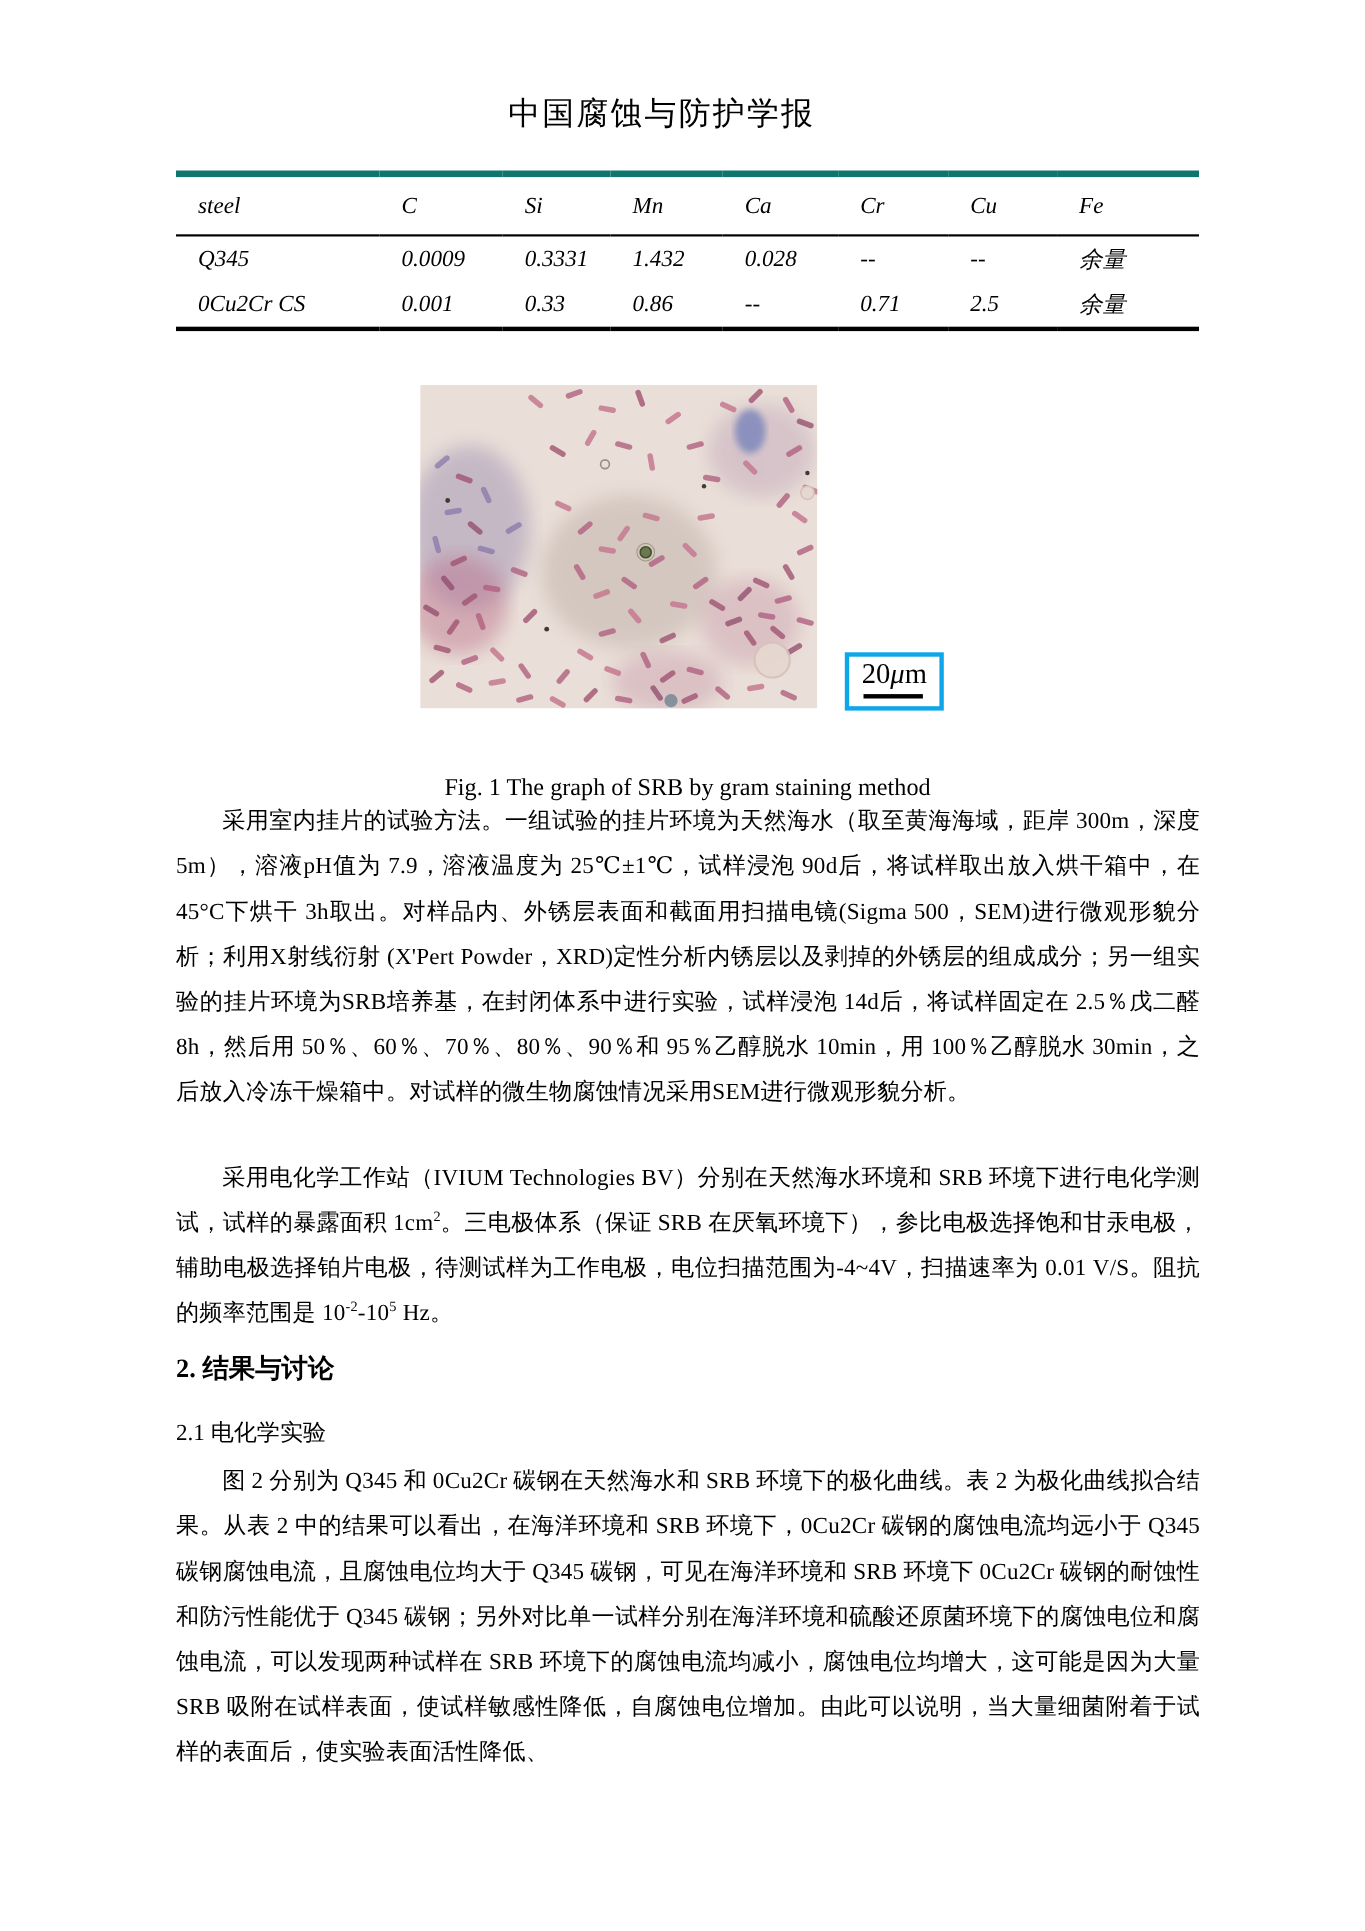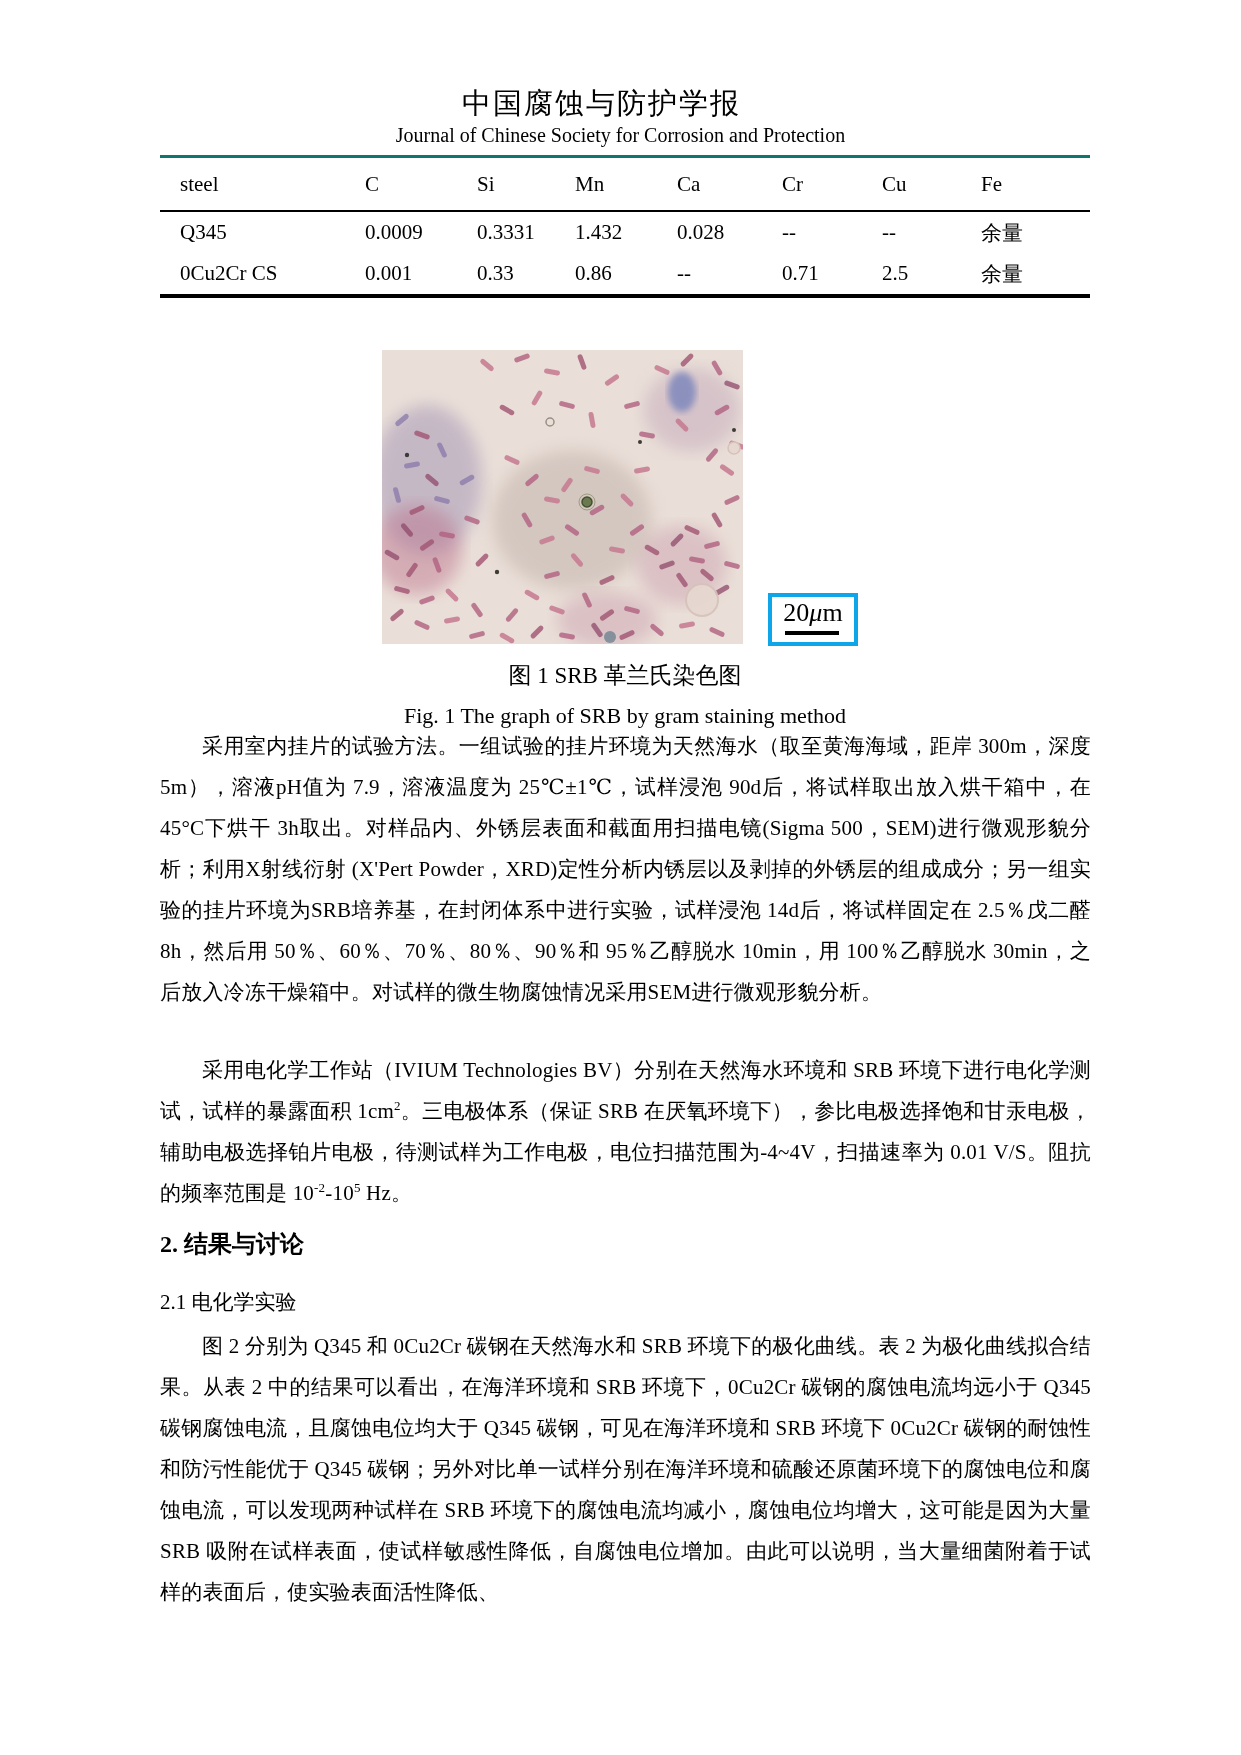--- a/index.html
+++ b/index.html
@@ -5,21 +5,21 @@
   html,body{margin:0;padding:0;background:#888;}
   .page{
     position:relative;width:1241px;height:1755px;margin:0 auto;background:#ffffff;
     font-family:"Liberation Serif","DejaVu Serif",serif;color:#000;overflow:hidden;
   }
   .title-cn{position:absolute;top:84px;left:0;width:1203px;text-align:center;
     font-size:29px;letter-spacing:2px;}
   .title-en{position:absolute;top:124px;left:0;width:1241px;text-align:center;
     font-size:20px;}
   table.comp{position:absolute;left:160px;top:155px;width:930px;border-collapse:collapse;
-    border-top:3px solid #0f766e;border-bottom:4px solid #000;font-size:21px;}
+    border-top:6px solid #0f766e;border-bottom:4px solid #000;font-size:21px;font-style:italic;}
   table.comp td{padding:0 0 0 20px;text-align:left;vertical-align:middle;white-space:nowrap;}
   table.comp thead td{height:52px;border-bottom:2px solid #000;}
   table.comp tbody td{height:41px;}
   .micrograph{position:absolute;left:382px;top:350px;width:361px;height:294px;}
   .scalebox{position:absolute;left:768px;top:593px;width:90px;height:53px;
     border:4px solid #0ea5e9;background:#fff;box-sizing:border-box;}
   .scalebox .lbl{position:absolute;top:1px;left:0;width:100%;text-align:center;
     font-size:26px;font-family:"Liberation Serif",serif;}
   .scalebox .lbl .mu{font-style:italic;}
   .scalebox .bar{position:absolute;left:13px;bottom:7px;width:54px;height:4px;background:#000;}
@@ -36,21 +36,20 @@
   .rod1{fill:#c4798f;opacity:.85;} .rod2{fill:#b06080;opacity:.8;}
   .rod3{fill:#a05472;opacity:.8;}  .rod4{fill:#8f4a6a;opacity:.75;}
   .rodp{fill:#8878aa;opacity:.75;}
 </style>
 </head>
 <body>
 
 <div class="page">
 
   <div class="title-cn">中国腐蚀与防护学报</div>
-  <div class="title-en">Journal of Chinese Society for Corrosion and Protection</div>
 
   <table class="comp">
     <colgroup>
       <col style="width:185px">
         <col style="width:112px">
         <col style="width:98px">
         <col style="width:102px">
       <col style="width:105px">
         <col style="width:100px">
         <col style="width:99px">
@@ -209,21 +208,20 @@
     <circle cx="115" cy="222" r="2.2" fill="#3d3b35"></circle>
     <circle cx="258" cy="92" r="2" fill="#3d3b35"></circle>
     <circle cx="352" cy="80" r="2" fill="#3d3b35"></circle>
   </svg>
 
   <div class="scalebox">
     <div class="lbl"><span>20</span><span class="mu">μ</span><span>m</span></div>
     <div class="bar"></div>
   </div>
 
-  <div class="cap-cn">图 1 SRB 革兰氏染色图</div>
   <div class="cap-en">Fig. 1 The graph of SRB by gram staining method</div>
 
   <p class="body-par" id="p1">采用室内挂片的试验方法。一组试验的挂片环境为天然海水（取至黄海海域，距岸 300m，深度 5m），溶液pH值为 7.9，溶液温度为 25℃±1℃，试样浸泡 90d后，将试样取出放入烘干箱中，在 45°C下烘干 3h取出。对样品内、外锈层表面和截面用扫描电镜(Sigma 500，SEM)进行微观形貌分析；利用X射线衍射 (X'Pert Powder，XRD)定性分析内锈层以及剥掉的外锈层的组成成分；另一组实验的挂片环境为SRB培养基，在封闭体系中进行实验，试样浸泡 14d后，将试样固定在 2.5％戊二醛 8h，然后用 50％、60％、70％、80％、90％和 95％乙醇脱水 10min，用 100％乙醇脱水 30min，之后放入冷冻干燥箱中。对试样的微生物腐蚀情况采用SEM进行微观形貌分析。</p>
 
   <p class="body-par" id="p2"><span>采用电化学工作站（IVIUM Technologies BV）分别在天然海水环境和 SRB 环境下进行电化学测试，试样的暴露面积 1cm</span><sup>2</sup><span>。三电极体系（保证 SRB 在厌氧环境下），参比电极选择饱和甘汞电极，辅助电极选择铂片电极，待测试样为工作电极，电位扫描范围为-4~4V，扫描速率为 0.01 V/S。阻抗的频率范围是 10</span><sup>-2</sup><span>-10</span><sup>5</sup><span> Hz。</span></p>
 
   <h2 class="h2">2. 结果与讨论</h2>
   <h3 class="h21">2.1 电化学实验</h3>
 
   <p class="body-par" id="p3">图 2 分别为 Q345 和 0Cu2Cr 碳钢在天然海水和 SRB 环境下的极化曲线。表 2 为极化曲线拟合结果。从表 2 中的结果可以看出，在海洋环境和 SRB 环境下，0Cu2Cr 碳钢的腐蚀电流均远小于 Q345 碳钢腐蚀电流，且腐蚀电位均大于 Q345 碳钢，可见在海洋环境和 SRB 环境下 0Cu2Cr 碳钢的耐蚀性和防污性能优于 Q345 碳钢；另外对比单一试样分别在海洋环境和硫酸还原菌环境下的腐蚀电位和腐蚀电流，可以发现两种试样在 SRB 环境下的腐蚀电流均减小，腐蚀电位均增大，这可能是因为大量 SRB 吸附在试样表面，使试样敏感性降低，自腐蚀电位增加。由此可以说明，当大量细菌附着于试样的表面后，使实验表面活性降低、</p>

